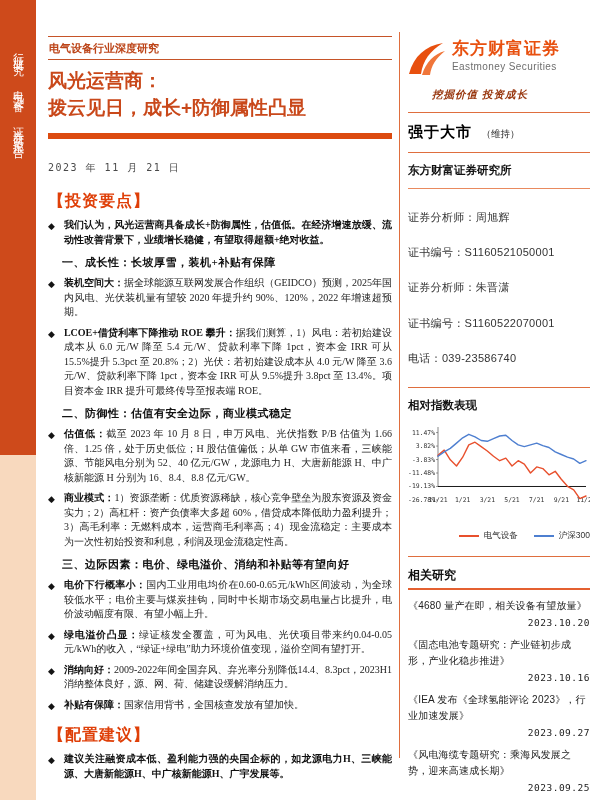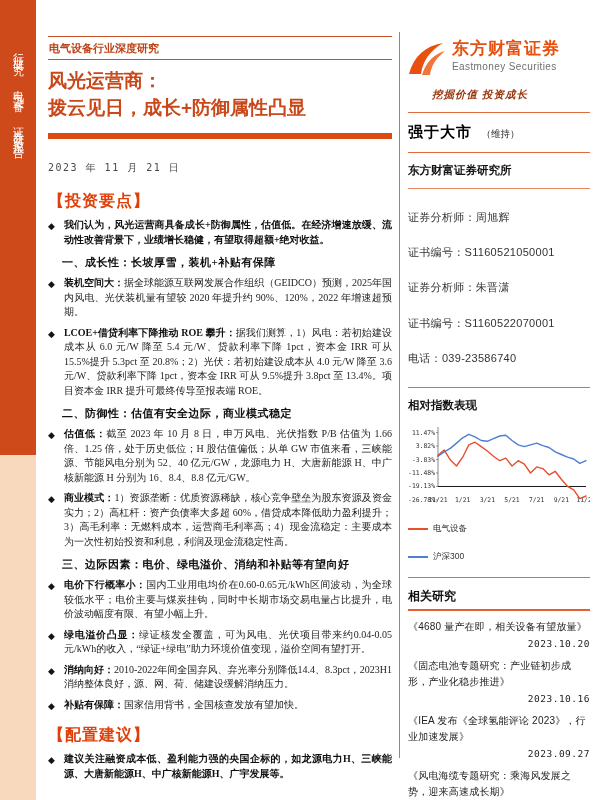--- a/index.html
+++ b/index.html
@@ -43,21 +43,21 @@
   .logo-en{font-size:10px;color:#6e6e6e;letter-spacing:0.4px;margin-top:2px;}
   .slogan{font-size:10.5px;font-style:italic;font-weight:bold;color:#993810;margin:10px 0 0 24px;letter-spacing:1px;}
   .ohr{border:none;border-top:1px solid #DF6E3E;margin:10px 0;}
   .ohr.thin{border-top-color:#E98A5E;}
   .rating-row{margin:2px 0 8px;}
   .rating{font-size:15px;font-weight:bold;color:#000;letter-spacing:1px;}
   .rating-note{font-size:9.5px;color:#222;margin-left:5px;}
   .institute{font-size:11.5px;font-weight:bold;color:#111;margin:2px 0 0;}
   .office-line{font-size:11px;color:#333;line-height:1.2;margin:22px 0;letter-spacing:0.3px;}
   .chart-title{font-size:11.5px;font-weight:bold;color:#111;margin:2px 0 8px;}
-  .legend{display:flex;justify-content:space-between;gap:16px;margin-top:8px;flex-direction:column;}
+  .legend{display:flex;justify-content:flex-end;gap:16px;margin-top:15px;}
   .legend-item{display:flex;align-items:center;gap:5px;font-size:8.5px;color:#333;}
   .legend-swatch{display:inline-block;width:20px;height:2px;}
 
   .related-head{font-size:12px;font-weight:bold;color:#111;padding-bottom:4px;
                 border-bottom:2px solid #E46030;margin:2px 0 8px;}
   .r-title{margin:0;font-size:10px;color:#222;line-height:1.6;letter-spacing:0.2px;}
   .r-date{margin:3px 0 9px;font-size:9.5px;color:#222;text-align:right;letter-spacing:0.5px;
           font-family:"DejaVu Sans Mono",monospace;}
 </style>
 </head>
@@ -119,21 +119,21 @@
       <p class="btext"><b>电价下行概率小：</b><span>国内工业用电均价在0.60-0.65元/kWh区间波动，为全球较低水平；电价主要与煤炭挂钩，同时中长期市场交易电量占比提升，电价波动幅度有限、有望小幅上升。</span></p>
     </div>
 
     <div class="bullet">
       <span class="diamond">◆</span>
       <p class="btext"><b>绿电溢价凸显：</b><span>绿证核发全覆盖，可为风电、光伏项目带来约0.04-0.05元/kWh的收入，“绿证+绿电”助力环境价值变现，溢价空间有望打开。</span></p>
     </div>
 
     <div class="bullet">
       <span class="diamond">◆</span>
-      <p class="btext"><b>消纳向好：</b><span>2010-2022年间全国弃风、弃光率分别降低14.4、8.3pct，2023H1消纳整体良好，源、网、荷、储建设缓解消纳压力。</span></p>
+      <p class="btext"><b>消纳向好：</b><span>2009-2022年间全国弃风、弃光率分别降低14.4、8.3pct，2023H1消纳整体良好，源、网、荷、储建设缓解消纳压力。</span></p>
     </div>
 
     <div class="bullet">
       <span class="diamond">◆</span>
       <p class="btext"><b>补贴有保障：</b><span>国家信用背书，全国核查发放有望加快。</span></p>
     </div>
 
     <div class="sec-head cfg">【配置建议】</div>
 
     <div class="bullet">

